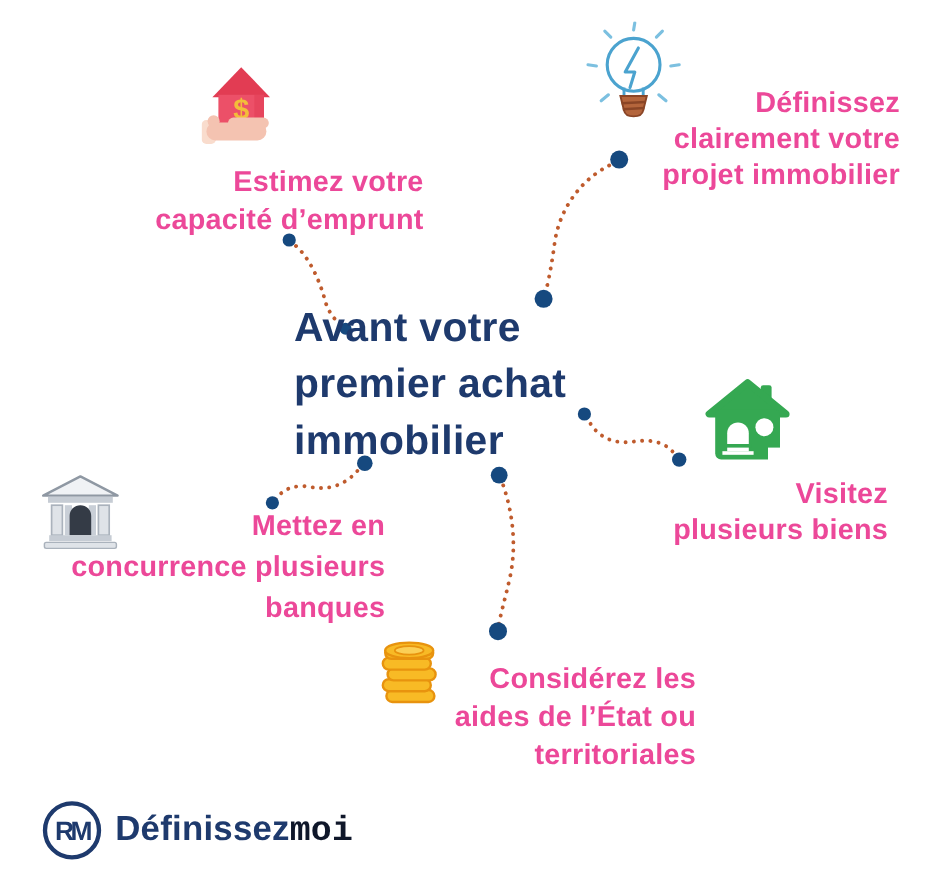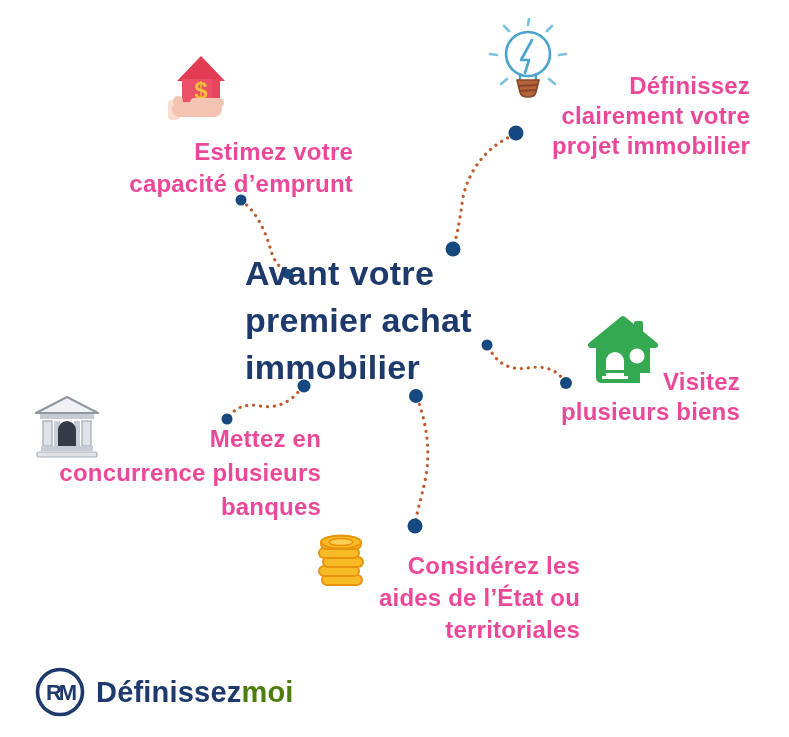--- a/index.html
+++ b/index.html
@@ -16,29 +16,29 @@
     letter-spacing:0.2px;
   }
   .title{
     position:absolute;z-index:3;
     font-weight:700;font-size:34px;line-height:47px;
     color:#1e3a6d;text-align:left;white-space:pre-line;
     letter-spacing:0.3px;
   }
   .lbl-define{left:520px;top:71px;width:230px;line-height:30px;}
   .lbl-estimate{left:53px;top:136px;width:300px;}
-  .lbl-visit{left:510px;top:367px;width:230px;line-height:30px;}
+  .lbl-visit{left:510px;top:397px;width:230px;line-height:30px;}
   .lbl-banks{left:21px;top:422px;width:300px;line-height:34px;}
   .lbl-aid{left:340px;top:550px;width:240px;}
   .logo{position:absolute;left:34px;top:666px;z-index:3;display:flex;align-items:center;}
   .brand{
     margin-left:10px;font-weight:700;font-size:29px;letter-spacing:0.2px;
     color:#1e3a6d;
   }
-  .brand .moi{color:#4d7c0f;}
+  .brand .moi{color:#0f172a;font-family:Liberation Mono, monospace;}
 </style>
 </head>
 <body>
 
 <div class="canvas">
 
   <svg class="connectors" width="789" height="737" viewBox="0 0 789 737">
     <g fill="none" stroke="#bf5b2d" stroke-width="3.2" stroke-linecap="round" stroke-dasharray="0.1 6.8">
       <path d="M 241 201 C 256 209, 267 235, 271 251 C 274 261, 280 268, 287 273"></path>
       <path d="M 514 135 C 482 148, 465 178, 462 204 C 459 226, 456 238, 454 247"></path>

